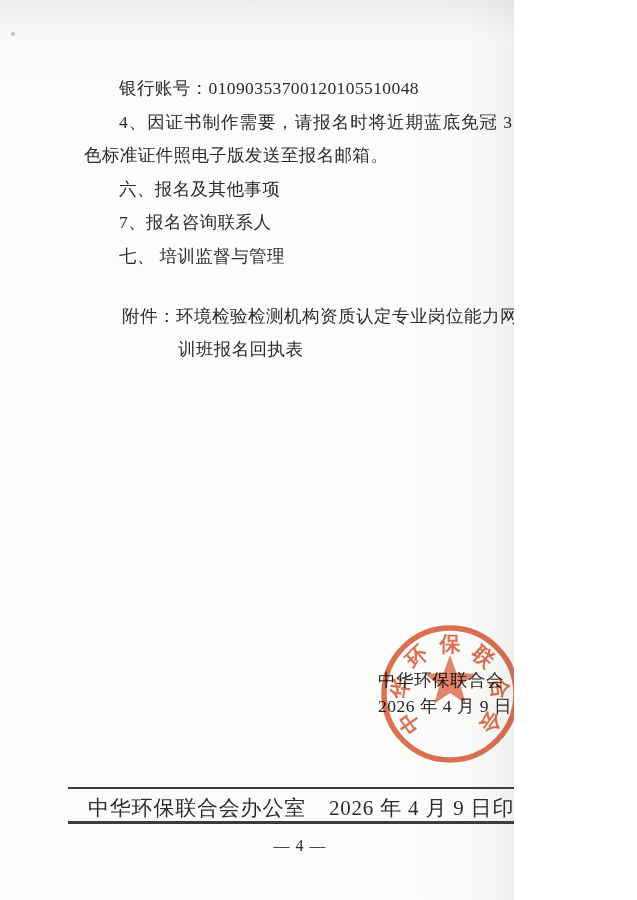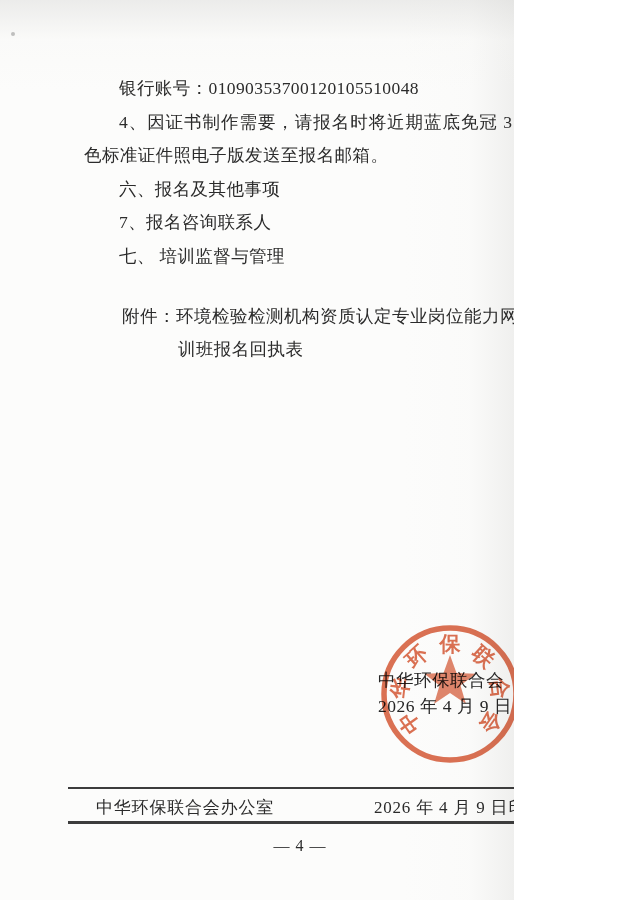--- a/index.html
+++ b/index.html
@@ -70,25 +70,25 @@
     position: absolute;
     left: 68px;
     width: 484px;
     height: 2px;
     background: #3c3c3c;
   }
   .rule-top { top: 787px; }
   .rule-bottom { top: 821px; height: 2.5px; }
   .footer-row {
     position: absolute;
-    left: 76px;
+    left: 68px;
     top: 795px;
     width: 484px;
     height: 26px;
-    font-size: 17px;
+    font-size: 21px;
     line-height: 26px;
     letter-spacing: 0.8px;
     color: #2b2b2b;
   }
   .footer-left {
     position: absolute;
     left: 20px;
     top: 0;
   }
   .footer-right {

